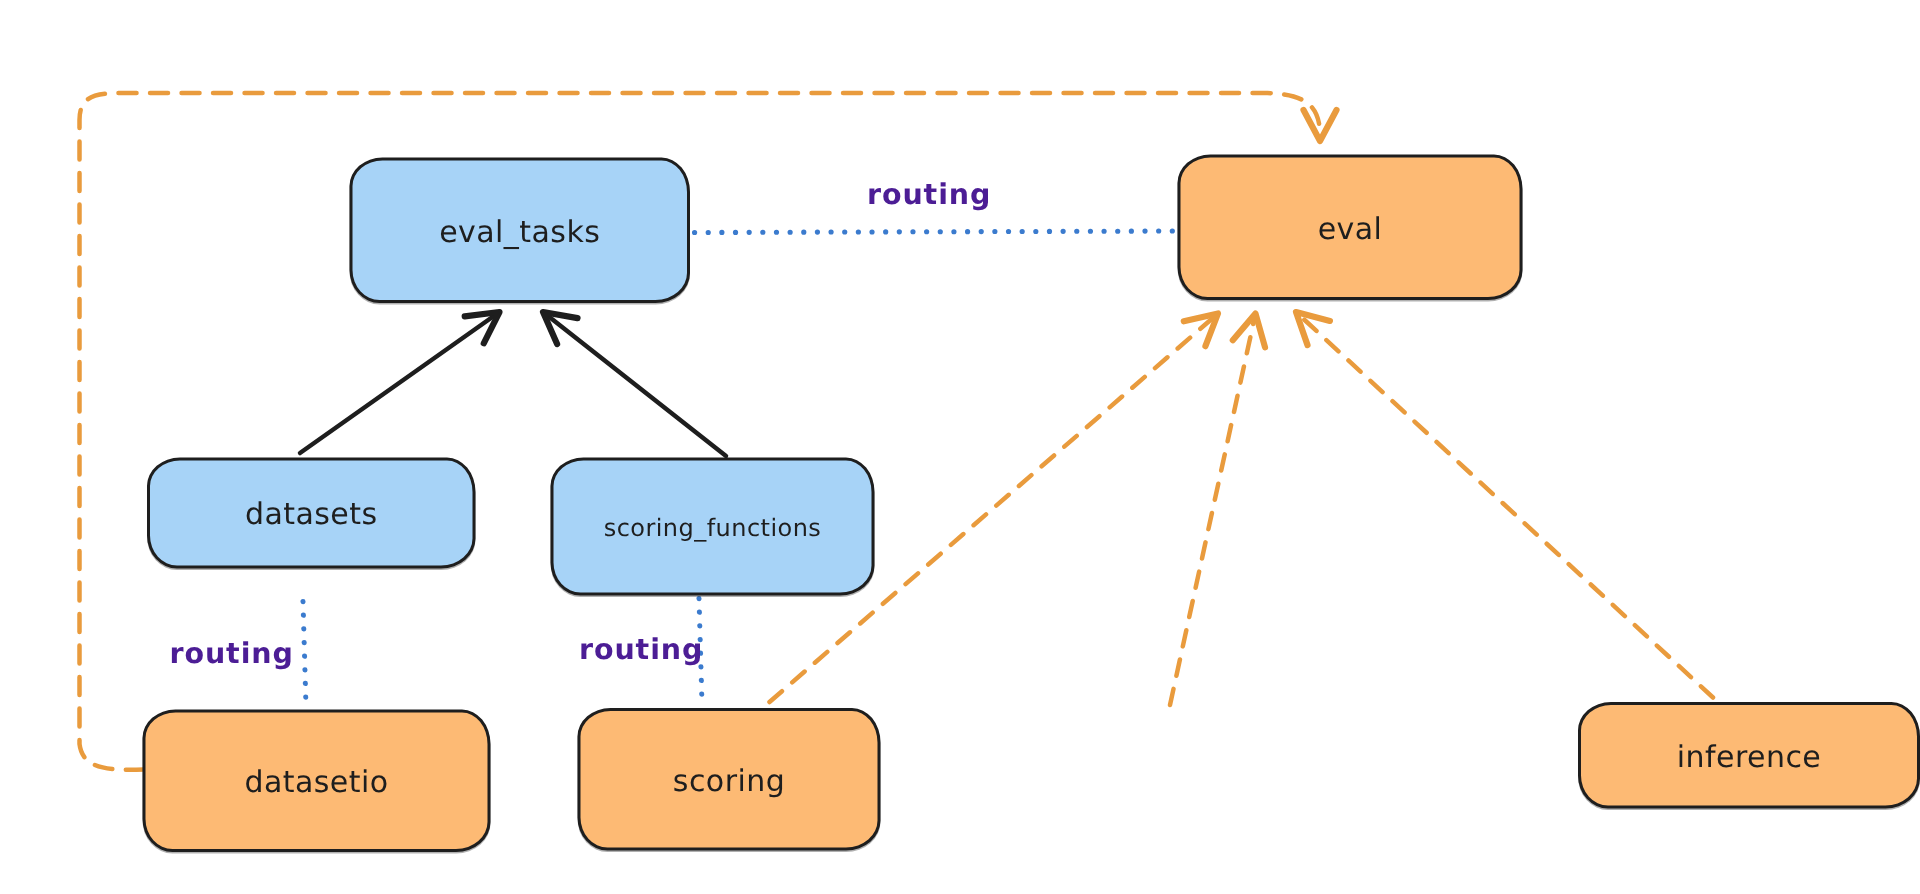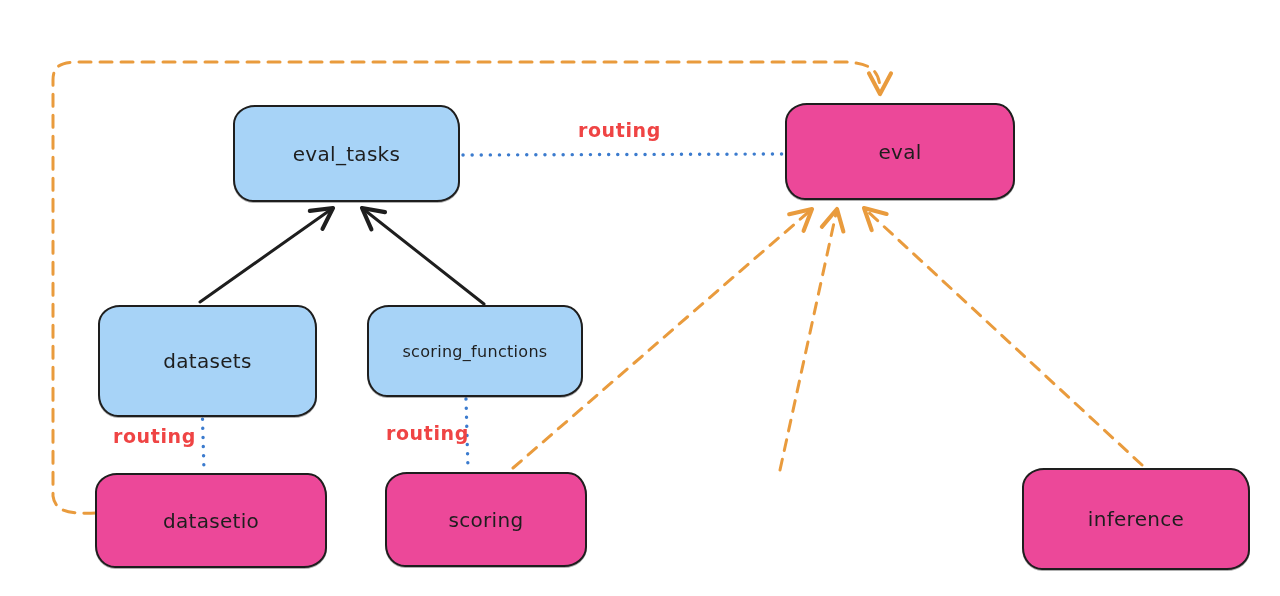--- a/index.html
+++ b/index.html
@@ -27,34 +27,34 @@
     align-items: center;
     justify-content: center;
     border: 2.6px solid #1e1e1e;
     color: #1e1e1e;
     font-size: 20px;
     letter-spacing: 0.3px;
     border-radius: 22px 19px 23px 20px / 19px 23px 20px 22px;
     box-shadow: 0 1px 0 rgba(30,30,30,0.35);
   }
   .node.blue  { background: #a7d3f7; }
-  .node.green { background: #ec4899; }
+  .node.green { background: #fdba74; }
 
   #n-eval-tasks        { left: 233px; top: 105px; width: 227px; height: 97px; }
   #n-eval              { left: 785px; top: 103px; width: 230px; height: 97px; }
-  #n-datasets          { left:  98px; top: 305px; width: 219px; height: 112px; }
+  #n-datasets          { left:  98px; top: 305px; width: 219px; height: 74px; }
   #n-scoring-functions { left: 367px; top: 305px; width: 216px; height: 92px; font-size: 16px; }
   #n-datasetio         { left:  95px; top: 473px; width: 232px; height: 95px; }
   #n-scoring           { left: 385px; top: 472px; width: 202px; height: 95px; }
   #n-agents            { left: 708px; top: 472px; width: 232px; height: 91px; }
-  #n-inference         { left: 1022px; top: 468px; width: 228px; height: 102px; }
+  #n-inference         { left: 1052px; top: 468px; width: 228px; height: 71px; }
 
   .edge-label {
     position: absolute;
-    color: #ef4444;
+    color: #4c1d95;
     font-size: 19px;
     font-weight: 700;
     letter-spacing: 0.6px;
   }
   #lbl-routing-top  { left: 578px; top: 119px; }
   #lbl-routing-left { left: 113px; top: 425px; }
   #lbl-routing-mid  { left: 386px; top: 422px; }
 </style>
 </head>
 <body>

